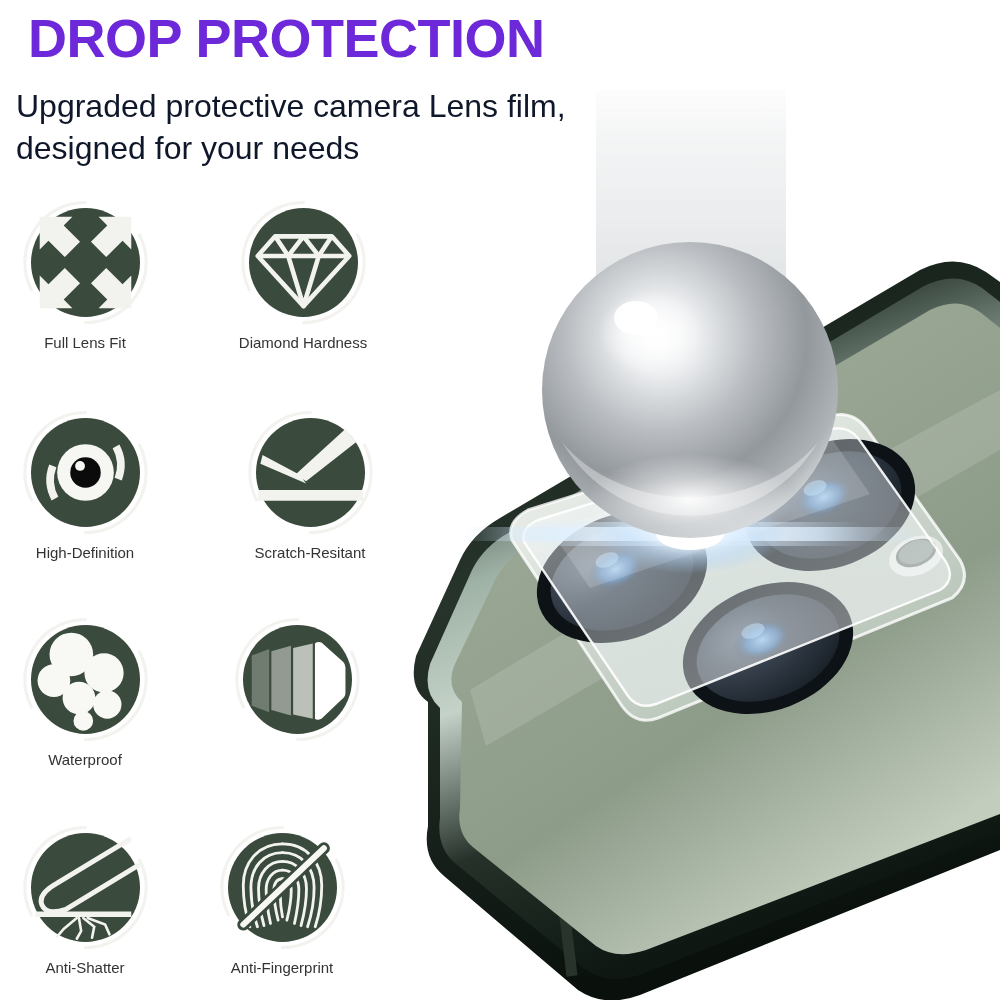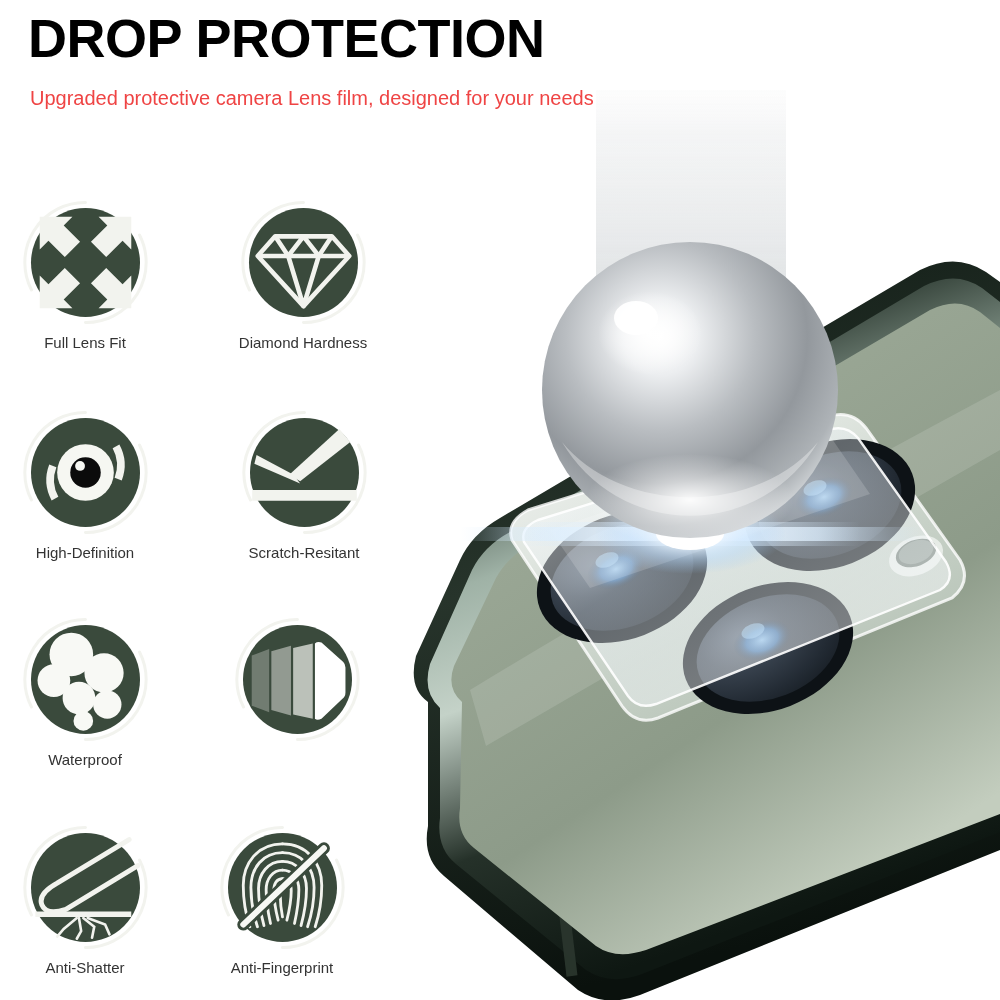--- a/index.html
+++ b/index.html
@@ -9,25 +9,25 @@
     font-family:"Liberation Sans","DejaVu Sans",sans-serif;
     overflow:hidden;
     position:relative;
   }
   .stage{position:absolute;inset:0;width:1000px;height:1000px;}
 
   
   .headline{
     position:absolute;left:28px;top:10px;
     font-size:54px;font-weight:bold;letter-spacing:-0.5px;
-    color:#000000;line-height:1.05;white-space:nowrap;
+    color:#6d28d9;line-height:1.05;white-space:nowrap;
   }
   .subhead{
-    position:absolute;left:30px;top:85px;width:600px;
-    font-size:20px;color:#ef4444;line-height:1.32;
+    position:absolute;left:16px;top:85px;width:600px;
+    font-size:32px;color:#0f172a;line-height:1.32;
     font-weight:400;
   }
 
   
   .feature{position:absolute;width:200px;}
   .badge{
     position:relative;width:125px;height:125px;margin:0 auto;
   }
   .badge .disc{
     position:absolute;left:8px;top:8px;width:109px;height:109px;
@@ -301,21 +301,21 @@
           <path d="M22 74 A36 36 0 0 1 20 44"></path>
         </g>
         <circle cx="50" cy="50" r="26" fill="#f6f7f2"></circle>
         <circle cx="50" cy="50" r="14" fill="#0b0b0b"></circle>
         <circle cx="45" cy="44" r="4.5" fill="#f6f7f2"></circle>
       </svg>
     </div>
     <div class="flabel">High-Definition</div>
   </div>
 
-  <div class="feature" style="left:204px;top:410px;">
+  <div class="feature" style="left:210px;top:410px;">
     <div class="badge">
       <div class="disc"></div>
       <svg class="ring" viewBox="0 0 125 125">
           <g fill="none" stroke="#f2f3ee" stroke-width="3" stroke-linecap="round">
         <path d="M62.5 2.5 A60 60 0 0 0 8.5 90"></path>
             <path d="M62.5 122.5 A60 60 0 0 0 116.5 35"></path>
       </g>
         </svg>
       <svg class="glyph" viewBox="0 0 100 100">
           <g fill="#f2f3ee">

